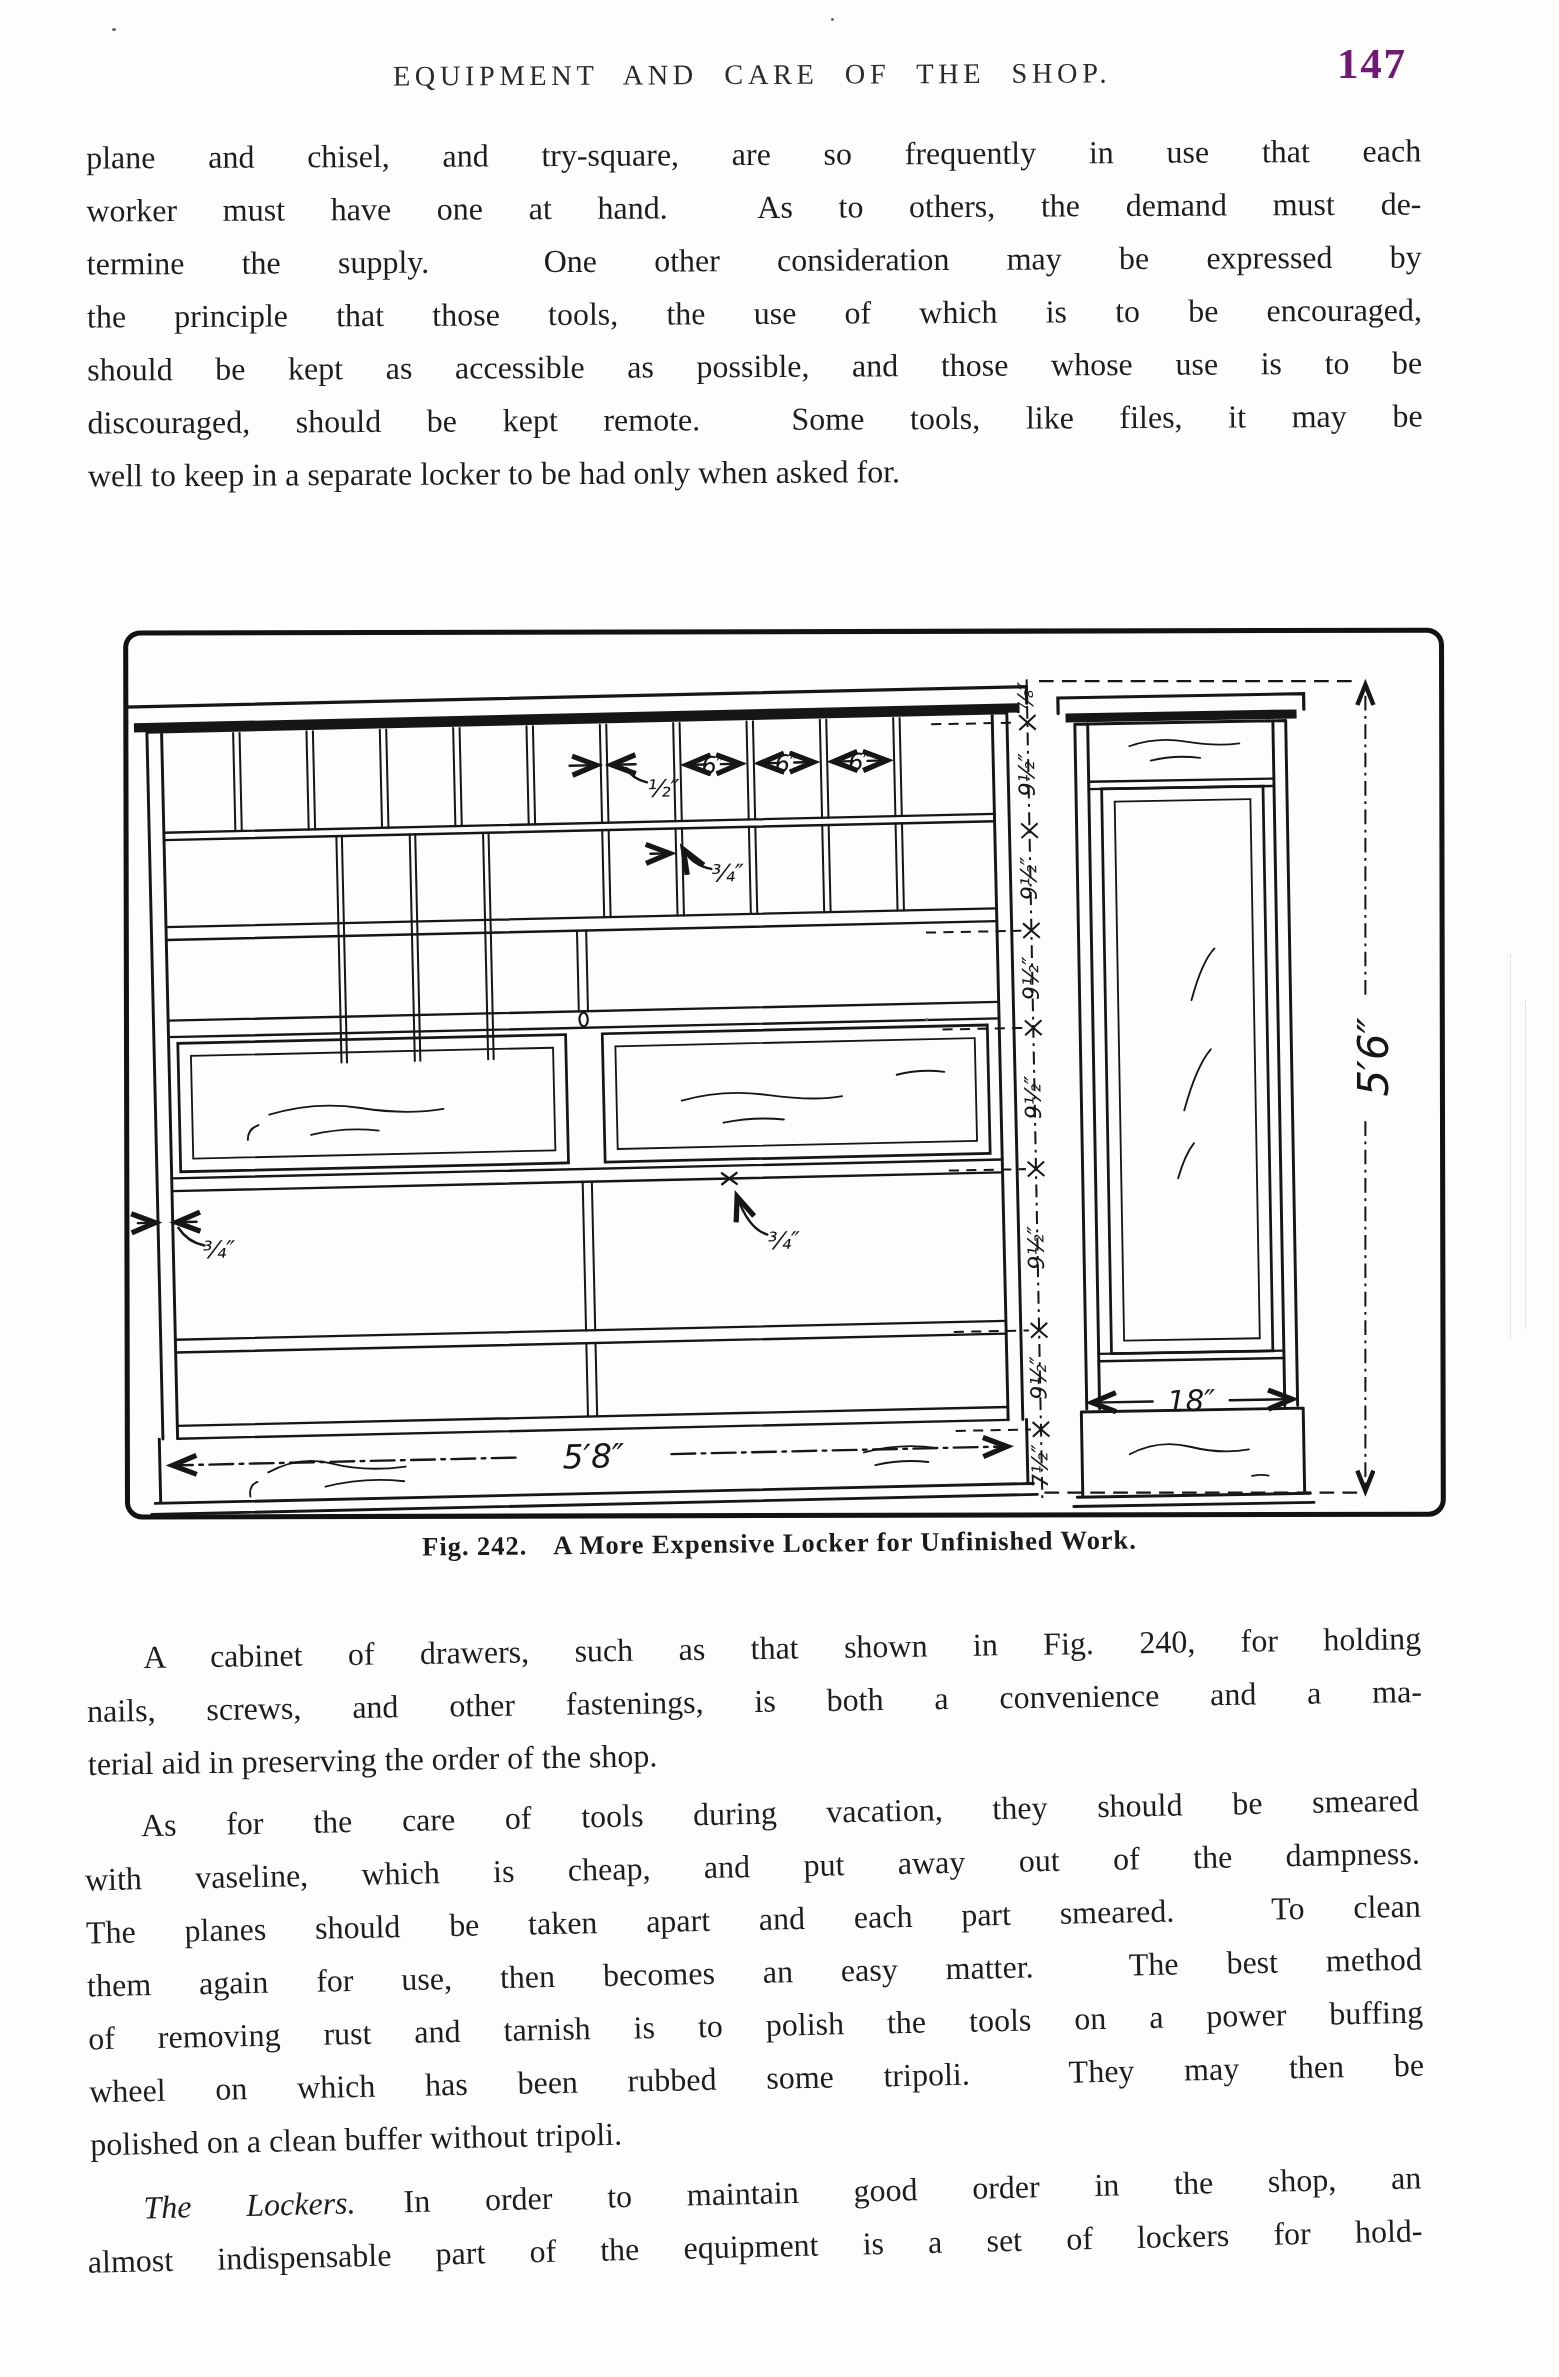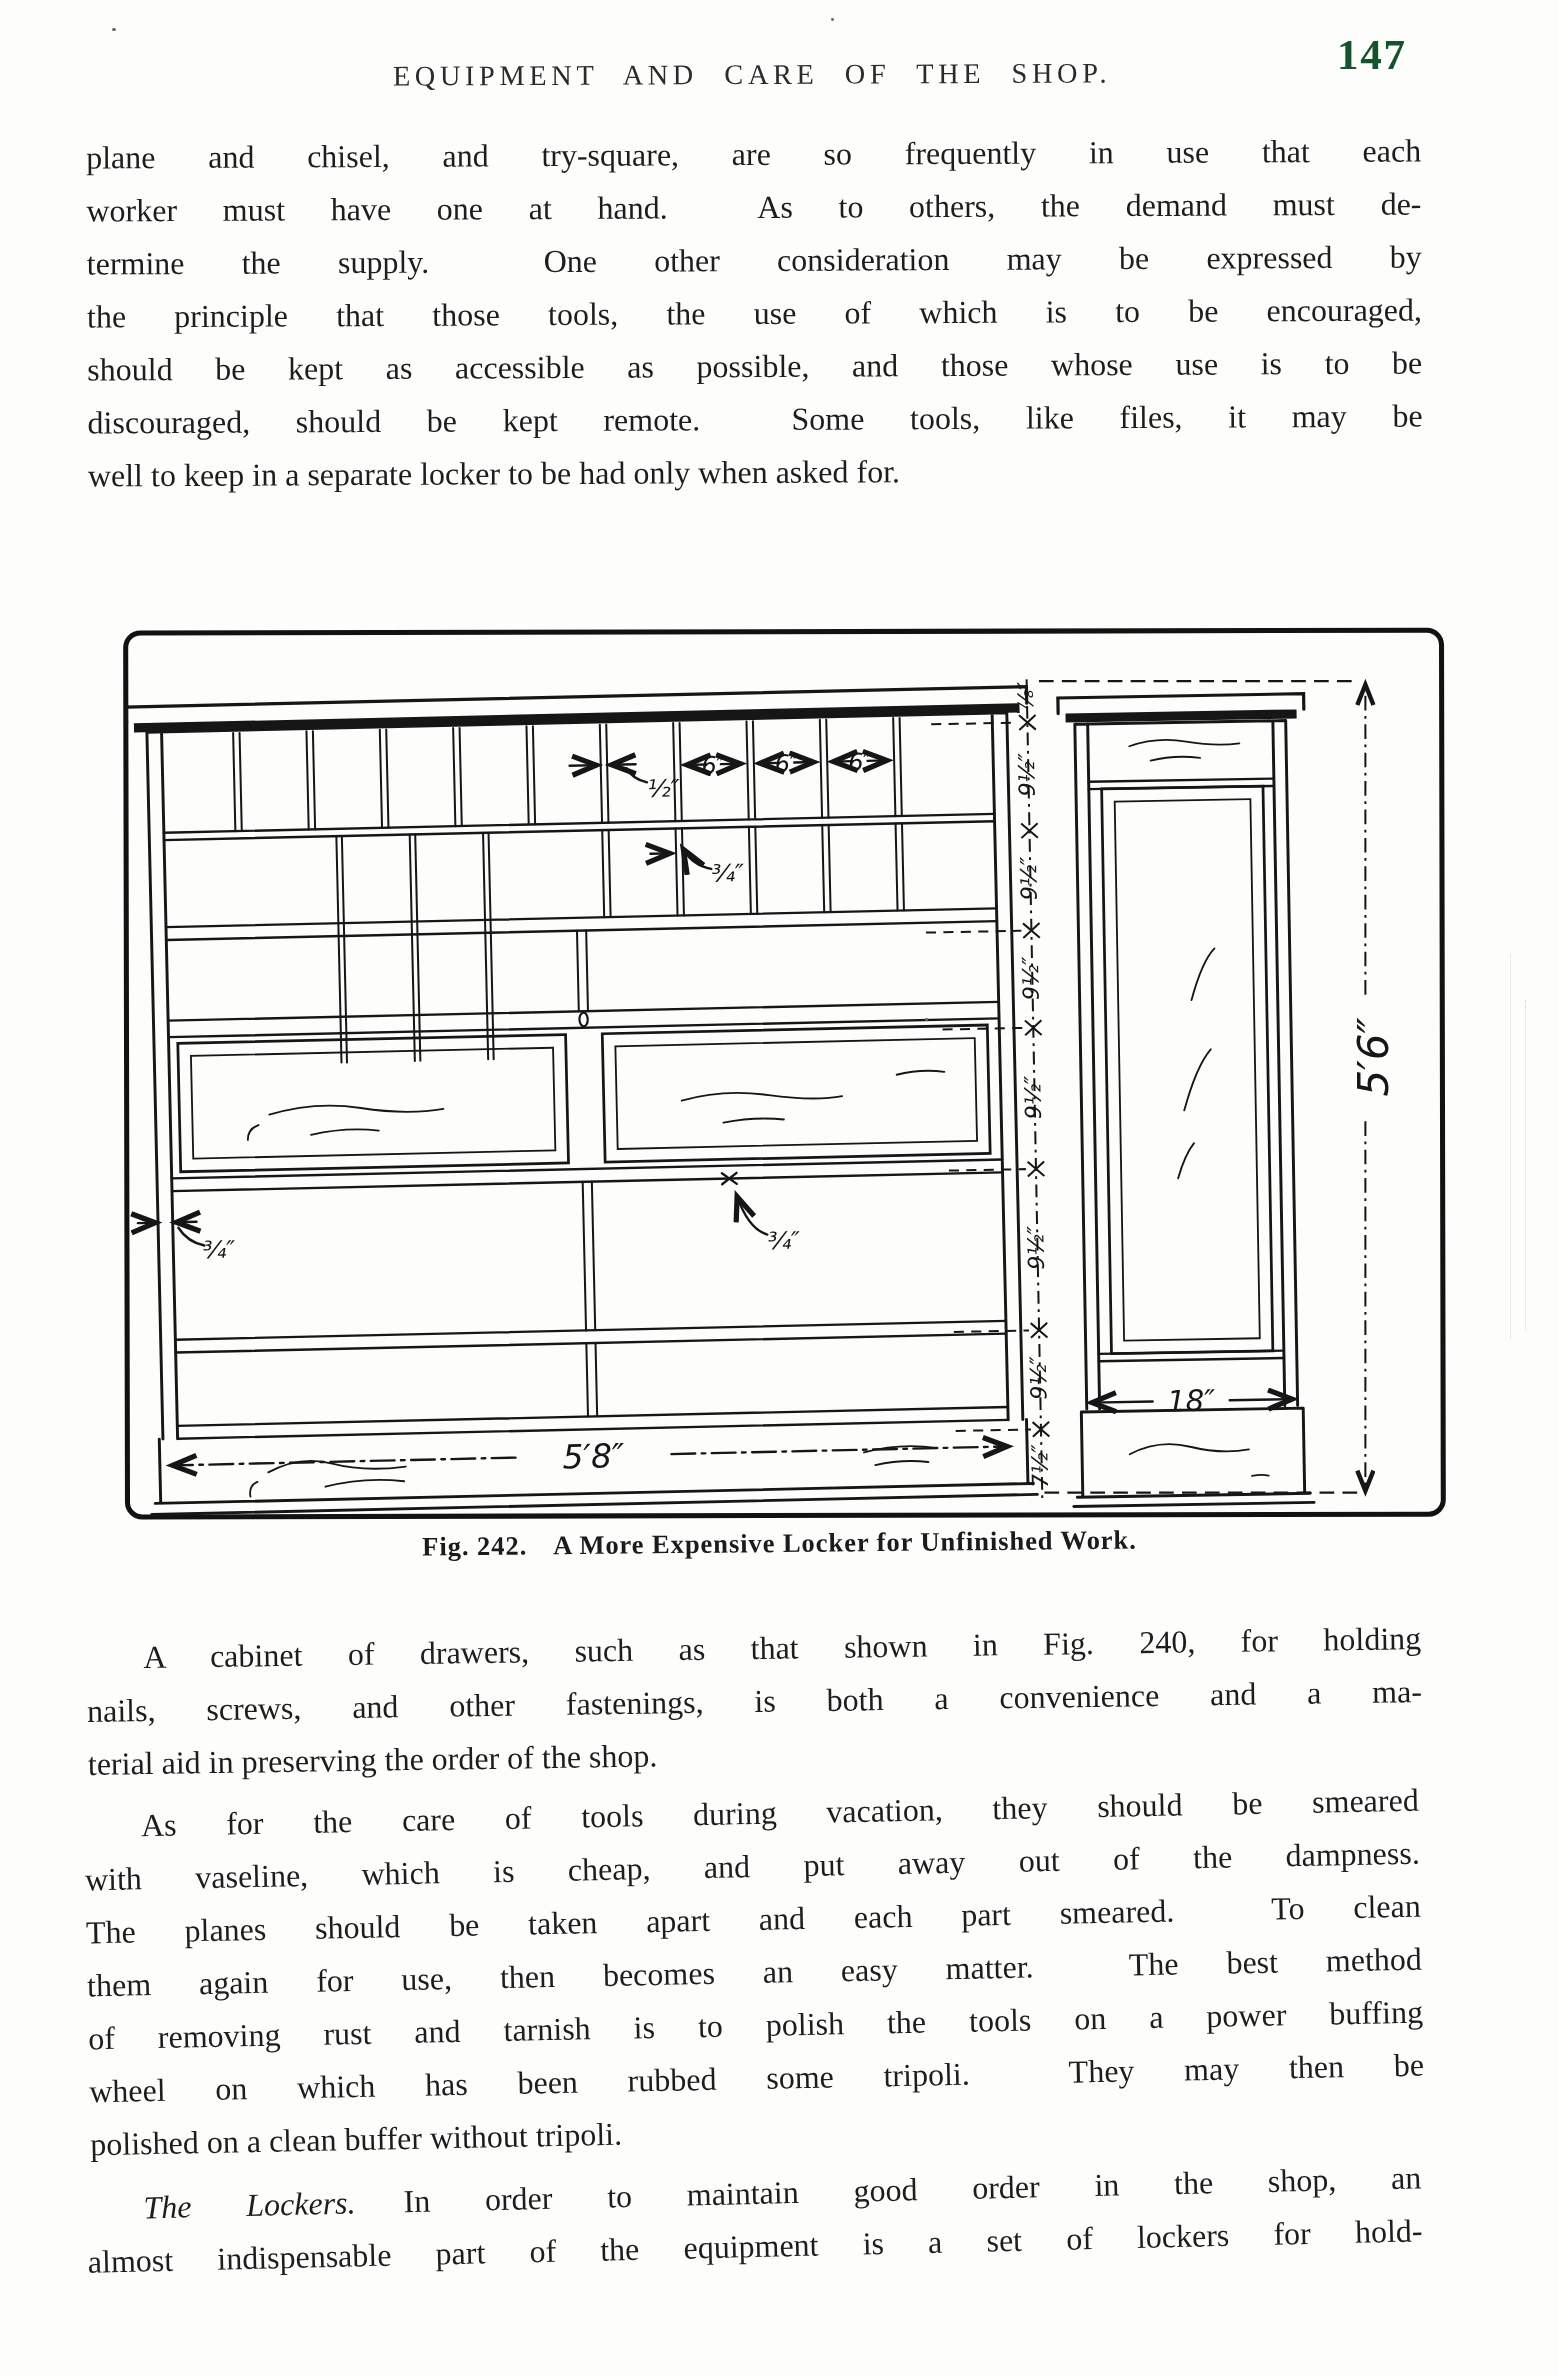--- a/index.html
+++ b/index.html
@@ -8,22 +8,22 @@
     background:#fdfdfc; overflow:hidden;
     font-family:"Liberation Serif", serif; color:#1d1d1d;
   }
   
   .header-title {
     position:absolute; top:59px; left:0; width:1504px; text-align:center;
     font-size:28.4px; letter-spacing:4.6px; word-spacing:14.7px; color:#2b2b2b;
     transform:rotate(-0.25deg);
   }
   .page-number {
-    position:absolute; top:30px; left:1337px; font-size:43px; font-weight:bold;
-    letter-spacing:1.8px; color:#14532d;
+    position:absolute; top:39px; left:1337px; font-size:43px; font-weight:bold;
+    letter-spacing:1.8px; color:#701a75;
   }
   
   .para {
     position:absolute; left:87px; width:1335px;
     font-size:32px; line-height:53px; color:#1d1d1d;
   }
   .para .ln { text-align:justify; text-align-last:justify; }
   .para .ln.last { text-align-last:left; }
   .para .ln.indent { text-indent:57px; }
   .lead-italic { font-style:italic; margin-right:48px; }

